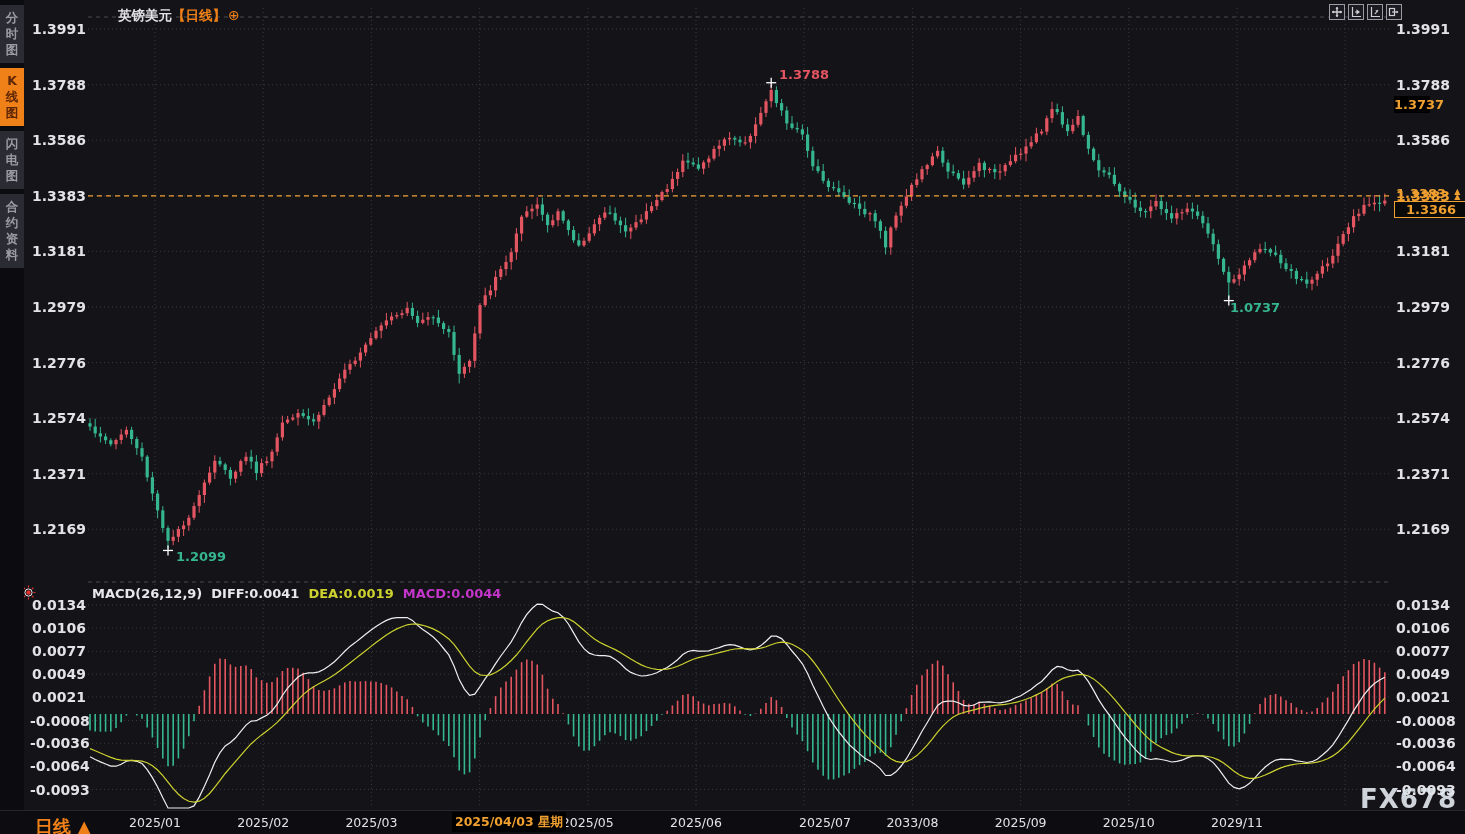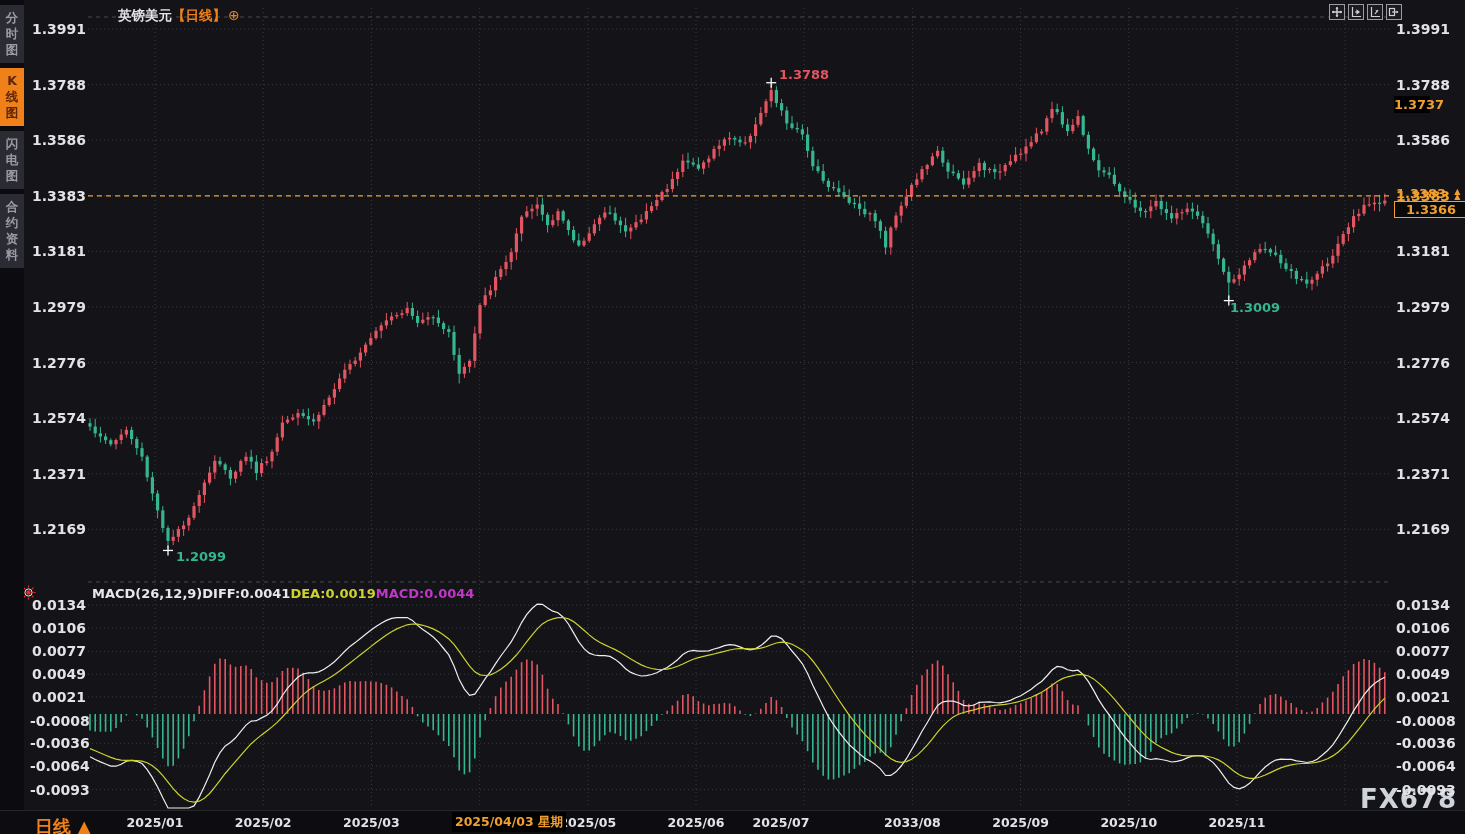--- a/index.html
+++ b/index.html
@@ -40,28 +40,28 @@
   #tag-last { left:1394px; top:201px; width:74px; height:17px; background:#0a0a0a;
     border:1px solid #f0a030; color:#f0a030; text-align:center; line-height:15px; }
 
   
   .annot { position:absolute; z-index:3; font-size:13px; font-weight:bold; }
   #annot-high { left:779px; top:67px; color:#e35561; }
   #annot-novlow { left:1230px; top:300px; color:#36b690; }
   #annot-janlow { left:176px; top:549px; color:#36b690; }
 
   
-  #macd-header { position:absolute; left:92px; top:586px; z-index:3; font-size:13px; font-weight:bold; display:flex; }
+  #macd-header { position:absolute; left:92px; top:586px; z-index:3; font-size:13px; font-weight:bold; display:flex; gap:9px; }
   #macd-icon { position:absolute; left:21px; top:585px; z-index:3; }
 
   
   #bottom-bar { position:absolute; left:0; top:810px; width:1465px; height:24px; background:#0d0d11;
     border-top:1px solid #26262c; z-index:6; }
   #tf-label { position:absolute; left:35px; top:4px; color:#f08018; font-size:18px; font-weight:bold; cursor:pointer; }
-  .month-label { position:absolute; top:4px; transform:translateX(-50%); color:#e2e2e7; font-size:12.5px; font-weight:bold; }
+  .month-label { position:absolute; top:4px; transform:translateX(-50%); color:#e2e2e7; font-size:12.5px; font-weight:normal; }
   #date-highlight { position:absolute; left:452px; top:1px; width:114px; height:20px; background:#000;
     color:#f0a030; font-size:12.5px; font-weight:bold; text-align:center; line-height:20px; z-index:7; }
 
   
   #watermark { position:absolute; right:8px; bottom:20px; z-index:4; font-size:26px; font-weight:600;
     letter-spacing:1px; color:rgba(223,228,236,0.92); pointer-events:none; }
 
   #chart-svg { position:absolute; left:0; top:0; z-index:1; }
 </style>
 </head>
@@ -989,21 +989,21 @@
   <div class="price-tag" id="tag-alert">
     <span>1.3383</span>
     <span class="arrows">
         <span>▲</span>
         <span>▲</span>
       </span>
   </div>
   <div class="price-tag" id="tag-last">1.3366</div>
 
   <div class="annot" id="annot-high">1.3788</div>
-  <div class="annot" id="annot-novlow">1.3009</div>
+  <div class="annot" id="annot-novlow">1.0737</div>
   <div class="annot" id="annot-janlow">1.2099</div>
 
   <div id="macd-icon">
     <svg width="15" height="15">
       <g stroke="#e03030" stroke-width="1.2">
         <path d="M7.5 0.5v2M7.5 12.5v2M0.5 7.5h2M12.5 7.5h2M2.6 2.6l1.4 1.4M11 11l1.4 1.4M12.4 2.6L11 4M4 11l-1.4 1.4"></path>
       </g>
       <circle cx="7.5" cy="7.5" r="3.6" fill="none" stroke="#e8e8ea" stroke-width="1"></circle>
       <circle cx="7.5" cy="7.5" r="2.2" fill="#e03030"></circle>
     </svg>
@@ -1020,24 +1020,24 @@
       <span>日线</span>
       <span>▲</span>
     </div>
     <div id="months">
         <div class="month-label" style="left: 155px;">2025/01</div>
         <div class="month-label" style="left: 263.2px;">2025/02</div>
         <div class="month-label" style="left: 371.4px;">2025/03</div>
         <div class="month-label" style="left: 479.6px;">2025/04</div>
         <div class="month-label" style="left: 587.8px;">2025/05</div>
         <div class="month-label" style="left: 696px;">2025/06</div>
-        <div class="month-label" style="left: 781px;">2025/07</div>
+        <div class="month-label" style="left: 825px;">2025/07</div>
         <div class="month-label" style="left: 912.4px;">2033/08</div>
         <div class="month-label" style="left: 1020.6px;">2025/09</div>
         <div class="month-label" style="left: 1128.8px;">2025/10</div>
-        <div class="month-label" style="left: 1237px;">2025/11</div>
+        <div class="month-label" style="left: 1237px;">2029/11</div>
         <div class="month-label" style="left: 1345.2px; margin-top: 18px;">2025/12</div>
       </div>
     <div id="date-highlight">2025/04/03 星期四</div>
   </div>
 
   <div id="watermark">FX678</div>
 </div>
 
 </body></html>

